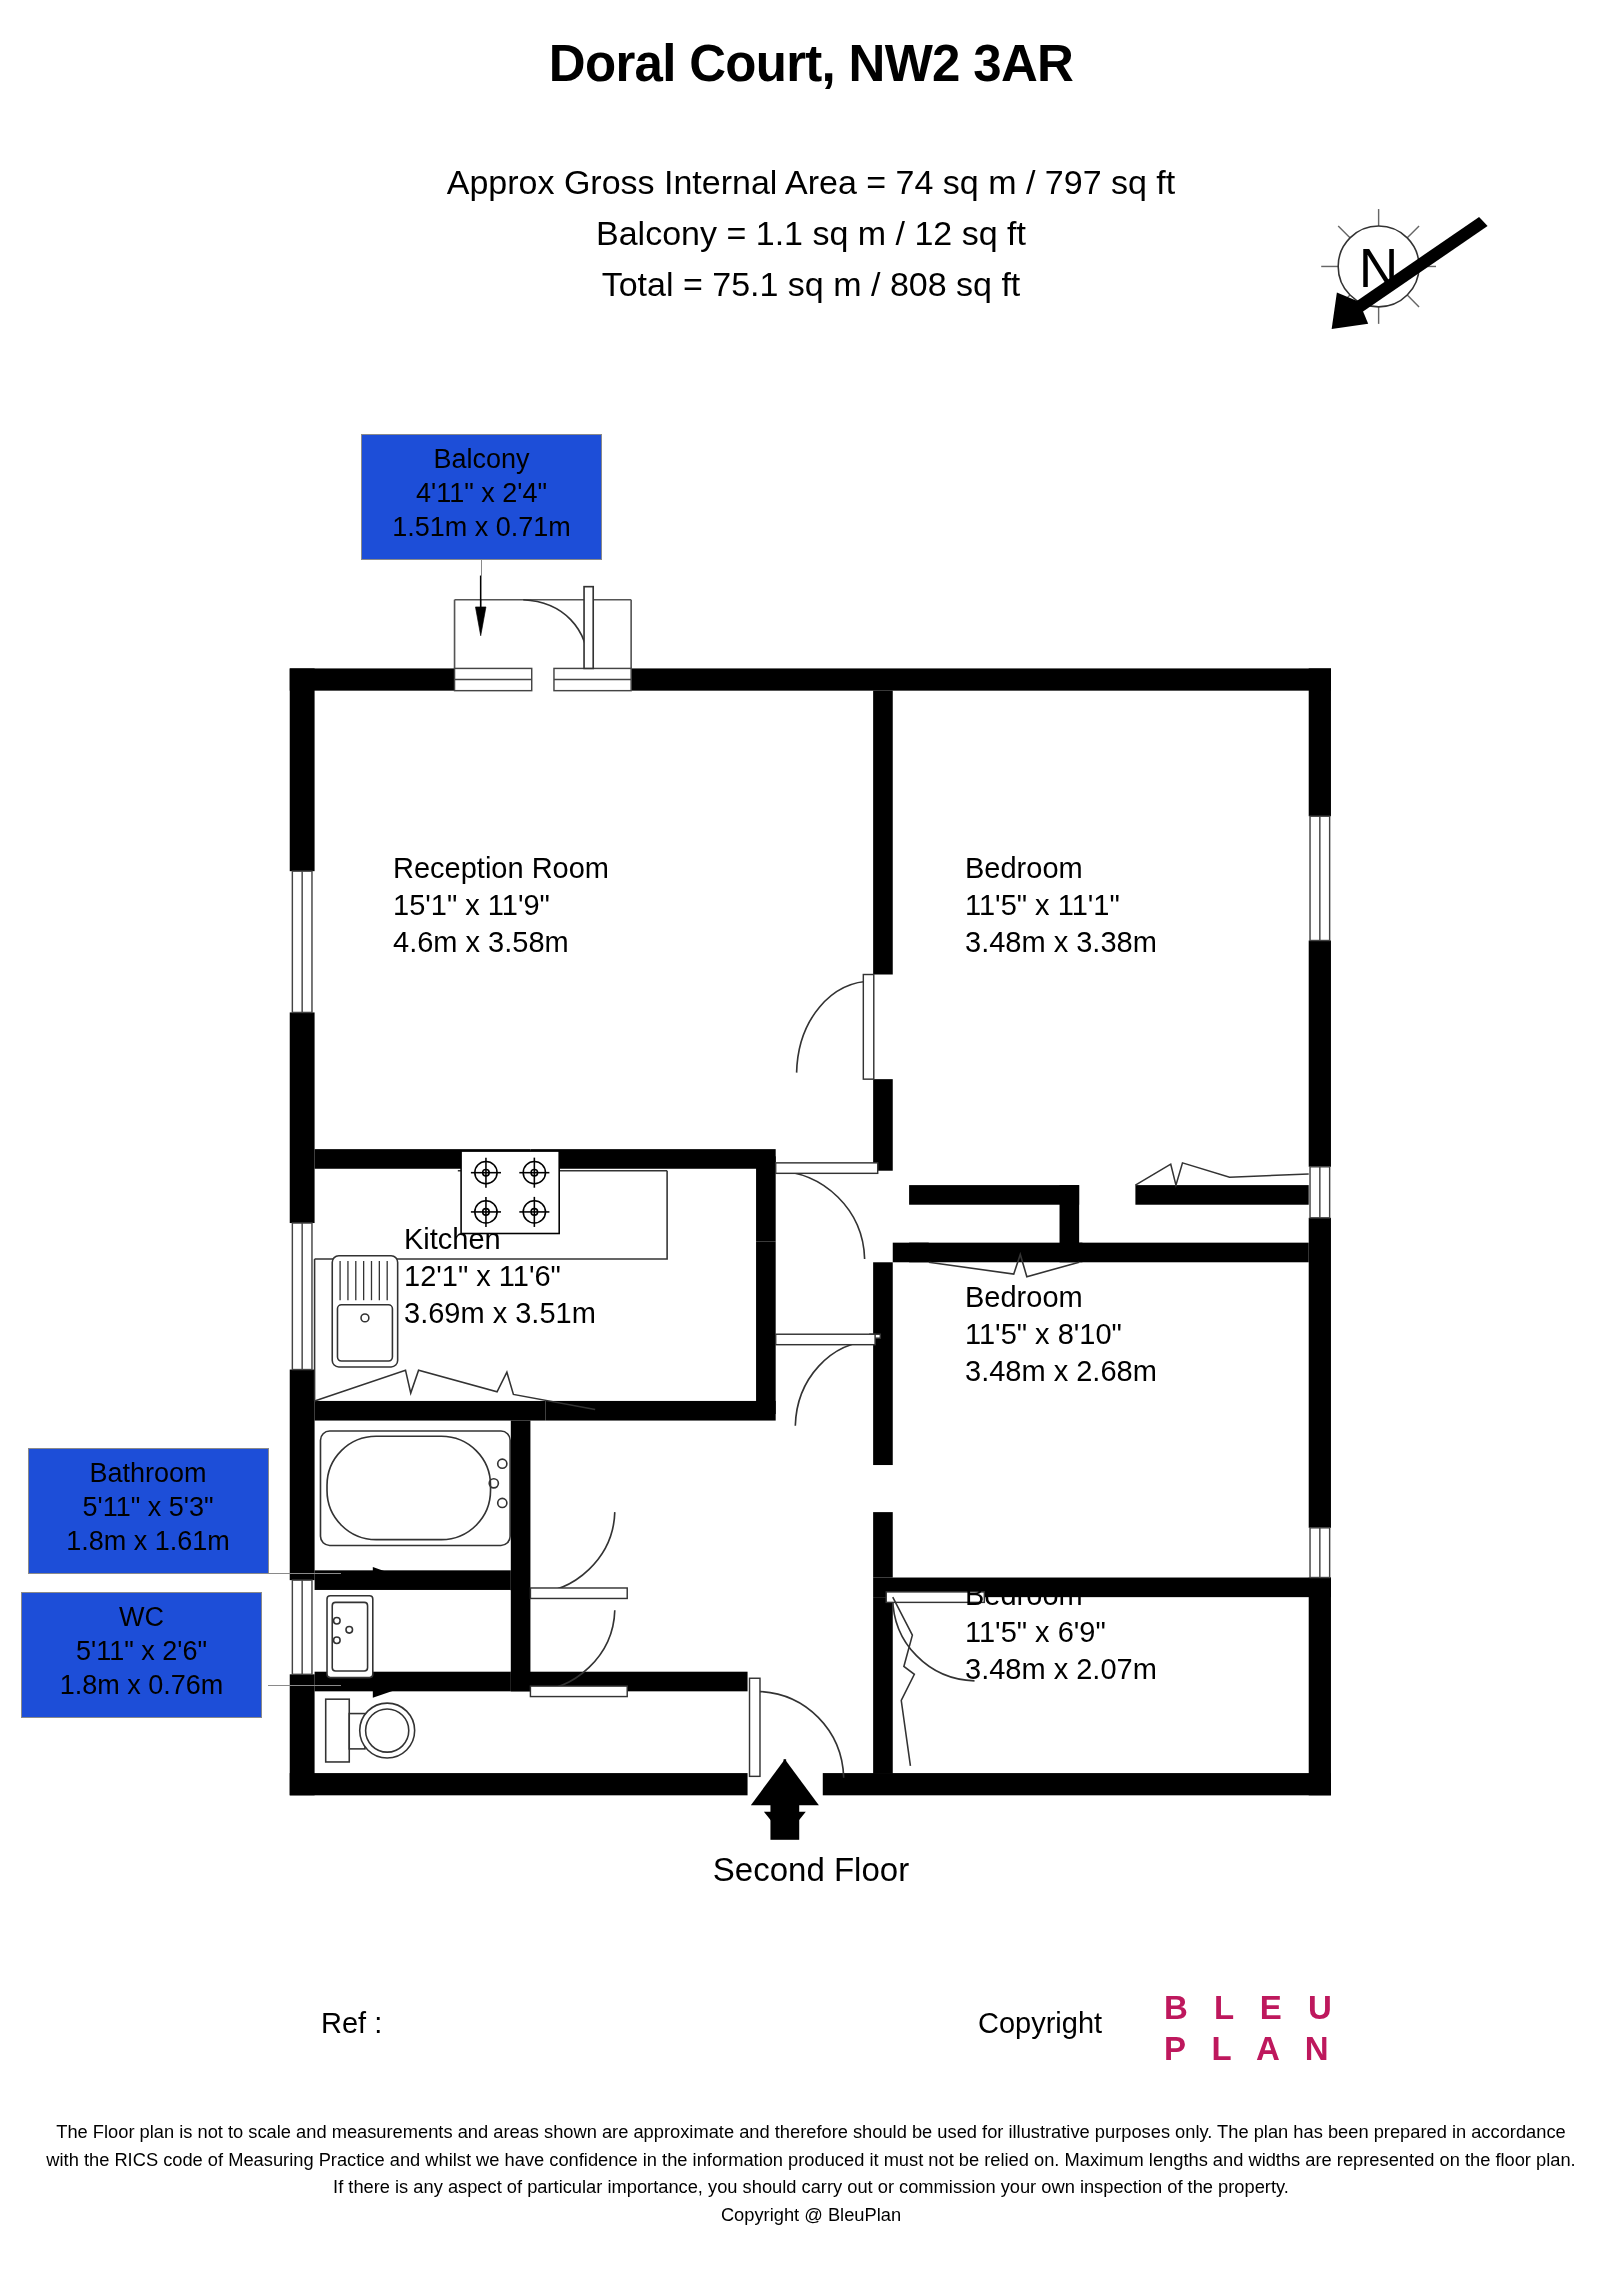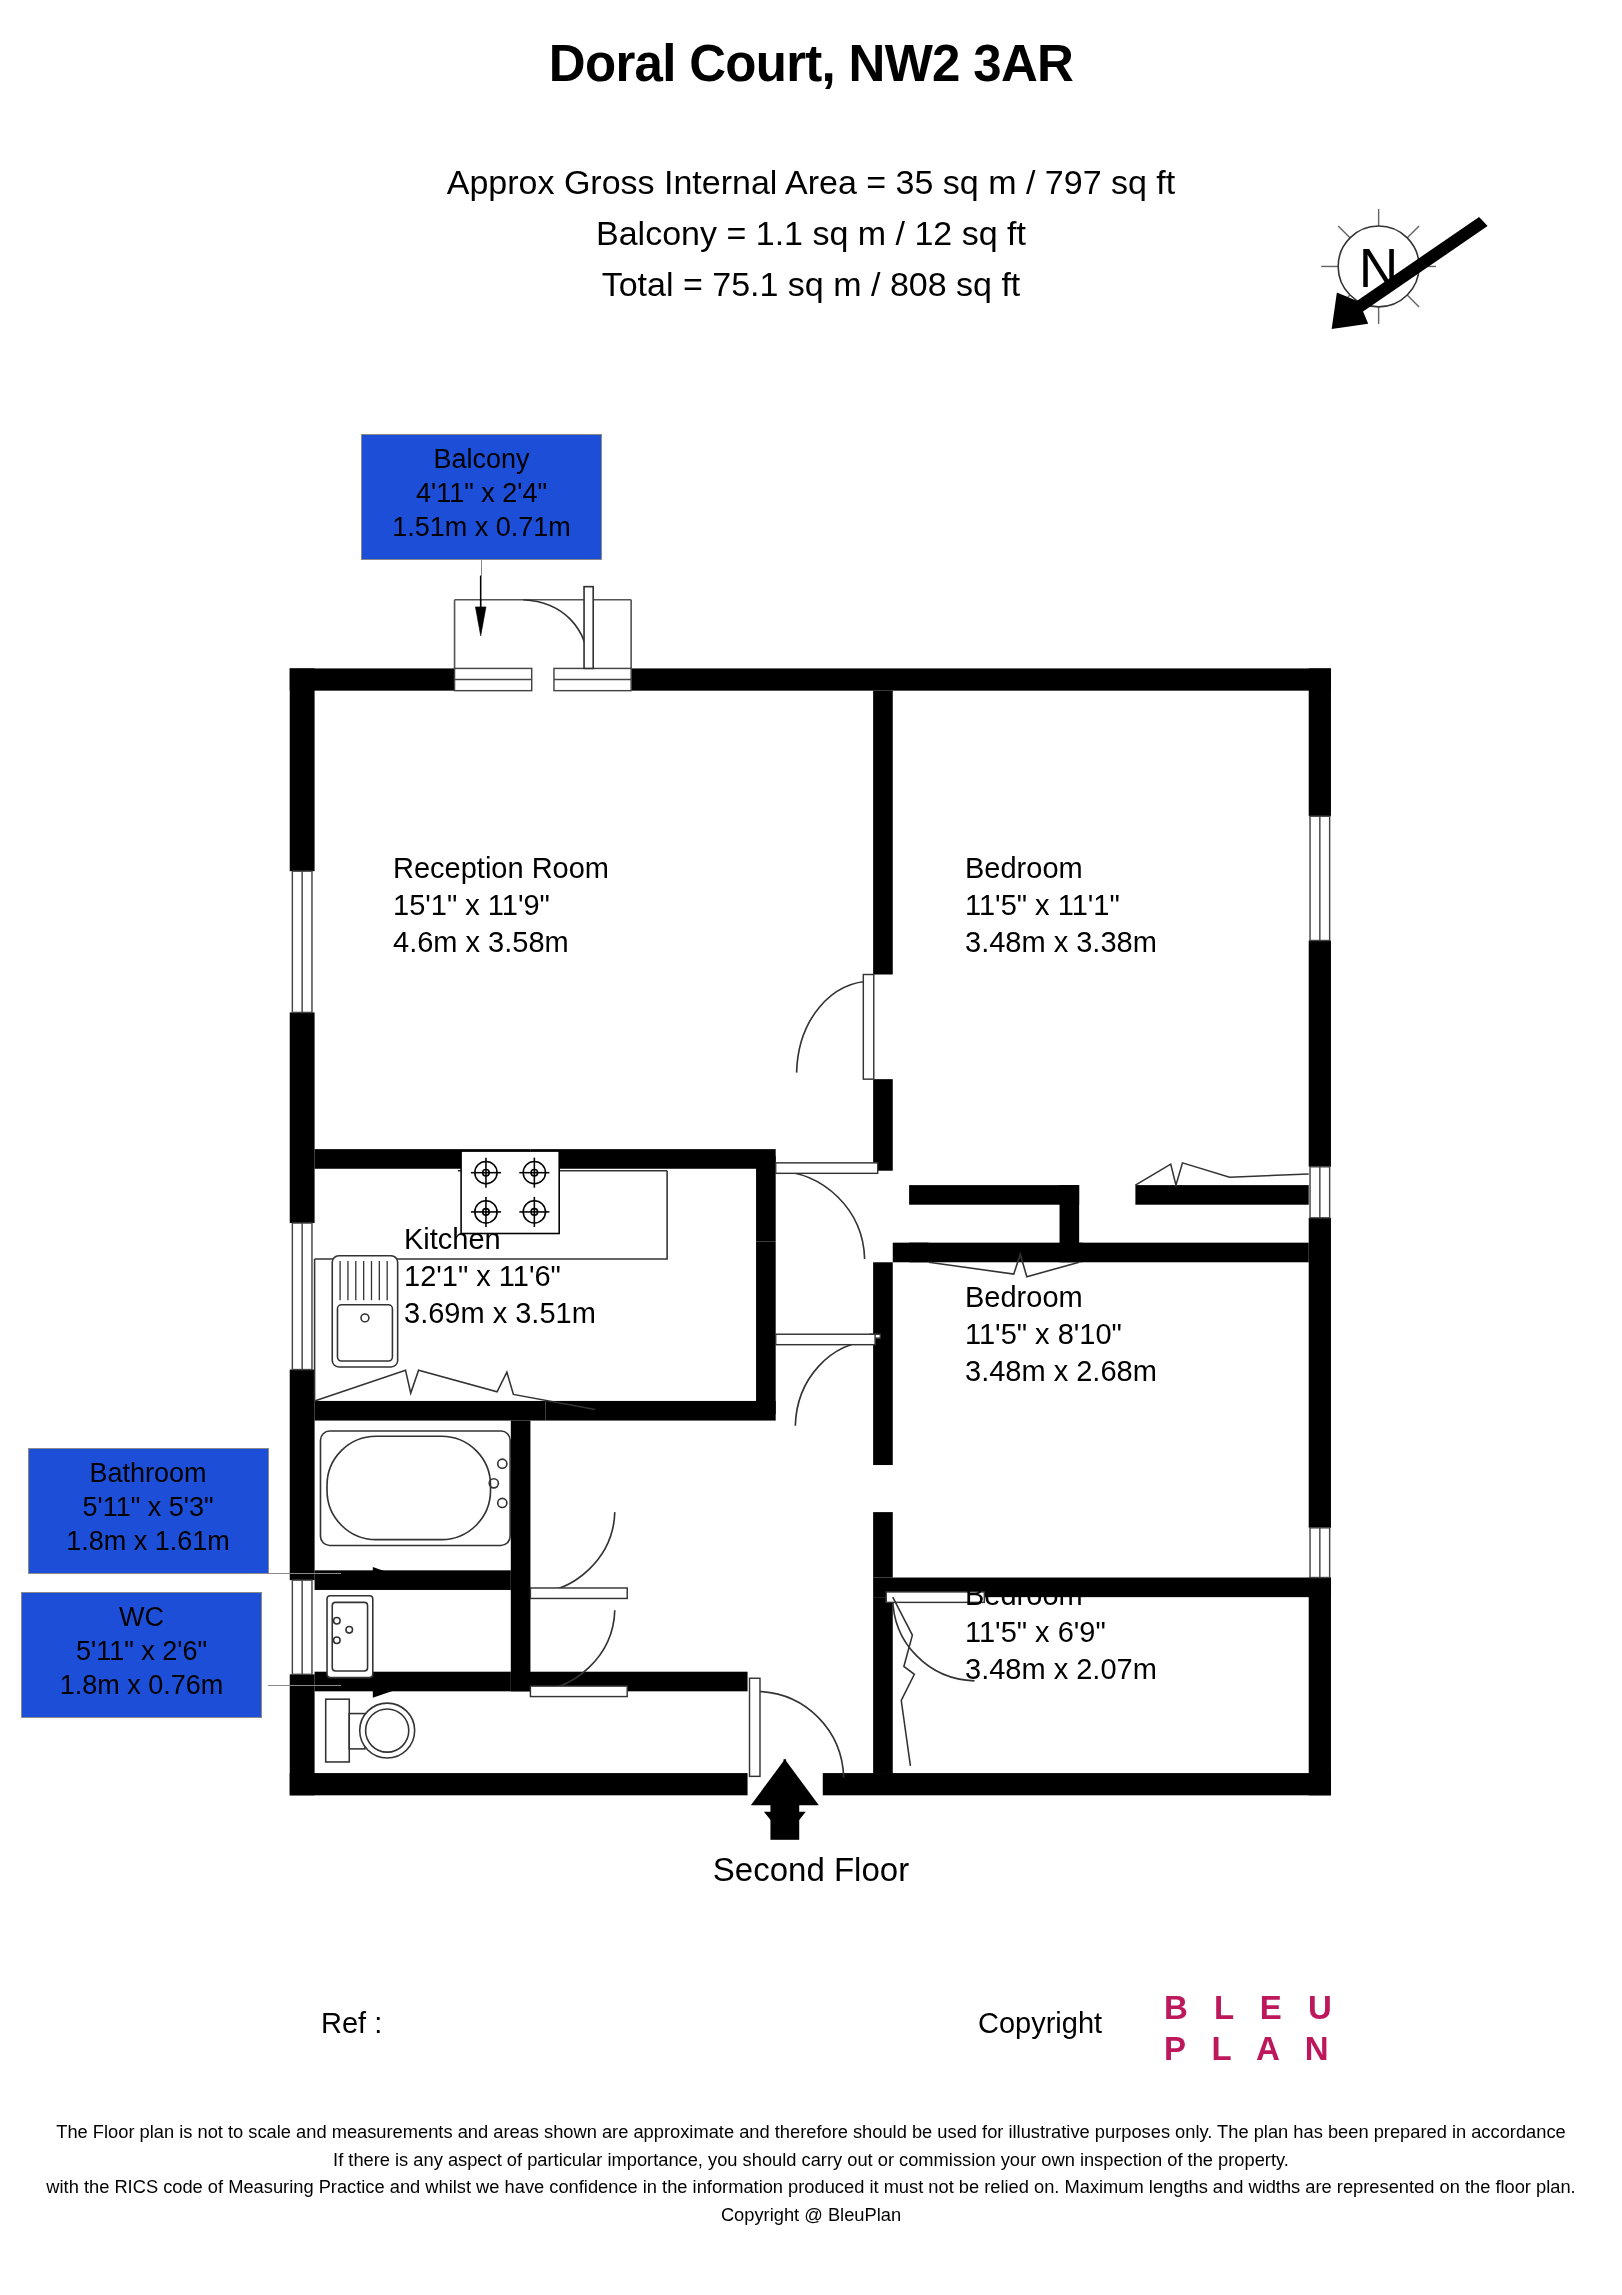--- a/index.html
+++ b/index.html
@@ -59,21 +59,21 @@
   .disclaimer div{white-space:nowrap;}
 </style>
 </head>
 <body>
 
 <div class="page">
 
   <div class="title">Doral Court, NW2 3AR</div>
 
   <div class="areas">
-    <div>Approx Gross Internal Area = 35 sq m / 797 sq ft</div>
+    <div>Approx Gross Internal Area = 74 sq m / 797 sq ft</div>
     <div>Balcony = 1.1 sq m / 12 sq ft</div>
     <div>Total = 75.1 sq m / 808 sq ft</div>
   </div>
 
   <div class="compass">
     <svg width="183" height="137" viewBox="0 0 280 210">
 
       <g stroke="#666" stroke-width="2.2" fill="none">
         <line x1="108" y1="20" x2="108" y2="48"></line>
         <line x1="108" y1="168" x2="108" y2="196"></line>
@@ -370,19 +370,19 @@
 
   <div class="ref">Ref  :</div>
   <div class="copy">Copyright</div>
   <div class="logo" style="color: #be185d;">
     <div>B L E U</div>
     <div>P L A N</div>
   </div>
 
   <div class="disclaimer">
     <div>The Floor plan is not to scale and measurements and areas shown are approximate and therefore should be used for illustrative purposes only. The plan has been prepared in accordance</div>
+    <div>with the RICS code of Measuring Practice and whilst we have confidence in the information produced it must not be relied on. Maximum lengths and widths are represented on the floor plan.</div>
     <div>If there is any aspect of particular importance, you should carry out or commission your own inspection of the property.</div>
-    <div>with the RICS code of Measuring Practice and whilst we have confidence in the information produced it must not be relied on. Maximum lengths and widths are represented on the floor plan.</div>
     <div>Copyright @ BleuPlan</div>
   </div>
 
 </div>
 
 
 </body></html>

